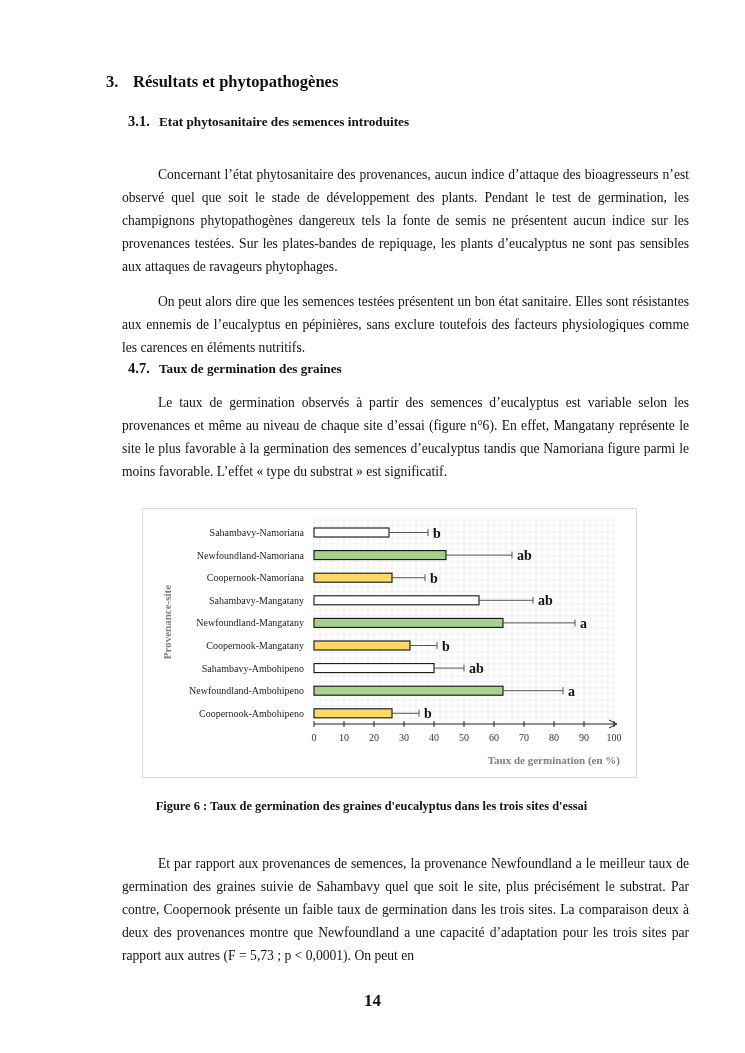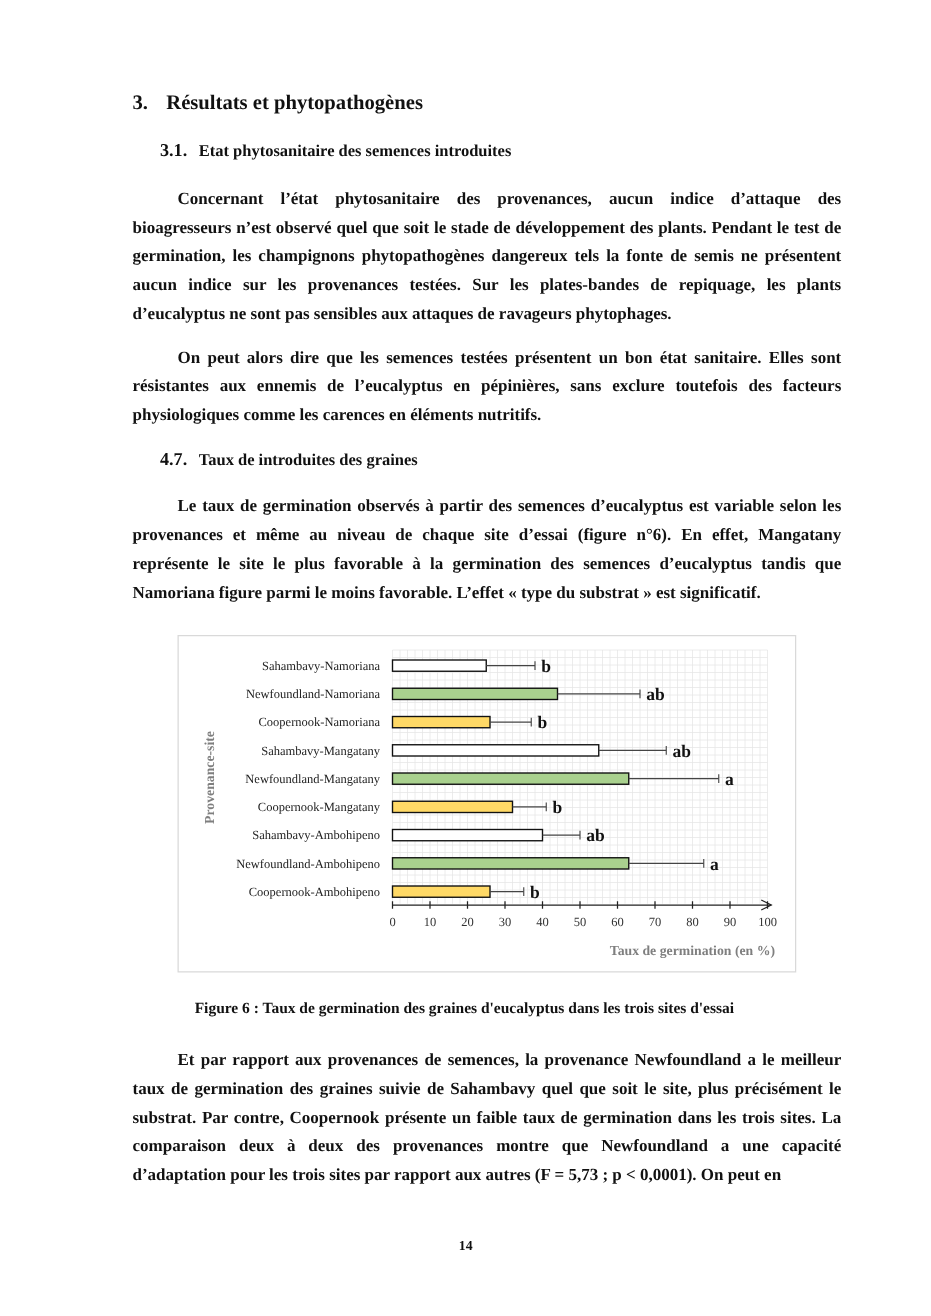--- a/index.html
+++ b/index.html
@@ -3,25 +3,25 @@
 <meta charset="utf-8">
 <style>
   html, body { margin:0; padding:0; background:#ffffff; }
   body { width:745px; height:1053px; position:relative; overflow:hidden;
          font-family:"Liberation Serif", serif; color:#111; }
   .h1 { position:absolute; left:106px; top:72px; font-size:16.5px; font-weight:bold; }
   .h1 .num { display:inline-block; width:27px; }
   .h2 { position:absolute; left:128px; font-size:13.2px; font-weight:bold; }
   .h2 .num { display:inline-block; width:31px; font-size:14.5px; }
   .para { position:absolute; left:106px; width:567px; font-size:13.6px; line-height:23px;
-          text-align:justify; text-indent:36px; margin:0;font-weight:bold; }
+          text-align:justify; text-indent:36px; margin:16px; }
   .caption { position:absolute; left:0; width:743px; top:799px; text-align:center;
              font-size:12.4px; font-weight:bold; }
   .pagenum { position:absolute; left:0; width:745px; top:991px; text-align:center;
-             font-size:11px; font-weight:bold; }
+             font-size:17px; font-weight:bold; }
   #chart-frame { position:absolute; left:142px; top:508px; width:495px; height:270px;
                  border:1px solid #d9d9d9; box-sizing:border-box; }
   #chart { position:absolute; left:142px; top:508px; }
   .cat-label { font-family:"Liberation Serif", serif; font-size:10px; fill:#222; }
   .tick-label { font-family:"Liberation Serif", serif; font-size:10px; fill:#333; }
   .axis-title { font-family:"Liberation Serif", serif; font-size:11px; font-weight:bold; fill:#7f7f7f; }
   .sig-label { font-family:"Liberation Serif", serif; font-size:14px; font-weight:bold; fill:#111; }
 </style>
 </head>
 <body>
@@ -31,24 +31,24 @@
 </div>
 
 <div class="h2" style="top:113px;">
   <span class="num">3.1.</span><span>Etat phytosanitaire des semences introduites</span>
 </div>
 
 <p class="para" style="top:147px;">Concernant l’état phytosanitaire des provenances, aucun indice d’attaque des bioagresseurs n’est observé quel que soit le stade de développement des plants. Pendant le test de germination, les champignons phytopathogènes dangereux tels la fonte de semis ne présentent aucun indice sur les provenances testées. Sur les plates-bandes de repiquage, les plants d’eucalyptus ne sont pas sensibles aux attaques de ravageurs phytophages.</p>
 <p class="para" style="top:274px;">On peut alors dire que les semences testées présentent un bon état sanitaire. Elles sont résistantes aux ennemis de l’eucalyptus en pépinières, sans exclure toutefois des facteurs physiologiques comme les carences en éléments nutritifs.</p>
 
 <div class="h2" style="top:360px;">
-  <span class="num">4.7.</span><span>Taux de introduites des graines</span>
+  <span class="num">4.7.</span><span>Taux de germination des graines</span>
 </div>
 
-<p class="para" style="top:393px;">Le taux de germination observés à partir des semences d’eucalyptus est variable selon les provenances et même au niveau de chaque site d’essai (figure n°6). En effet, Mangatany représente le site le plus favorable à la germination des semences d’eucalyptus tandis que Namoriana figure parmi le moins favorable. L’effet « type du substrat » est significatif.</p>
+<p class="para" style="top:375px;">Le taux de germination observés à partir des semences d’eucalyptus est variable selon les provenances et même au niveau de chaque site d’essai (figure n°6). En effet, Mangatany représente le site le plus favorable à la germination des semences d’eucalyptus tandis que Namoriana figure parmi le moins favorable. L’effet « type du substrat » est significatif.</p>
 
 <div id="chart-frame"></div>
 <svg id="chart" width="495" height="270">
   <g id="grid">
       <line x1="172" x2="172" y1="12" y2="215" stroke="#e6e6e6" stroke-width="0.6"></line>
       <line x1="178" x2="178" y1="12" y2="215" stroke="#e6e6e6" stroke-width="0.6"></line>
       <line x1="184" x2="184" y1="12" y2="215" stroke="#e6e6e6" stroke-width="0.6"></line>
       <line x1="190" x2="190" y1="12" y2="215" stroke="#e6e6e6" stroke-width="0.6"></line>
       <line x1="196" x2="196" y1="12" y2="215" stroke="#e6e6e6" stroke-width="0.6"></line>
       <line x1="202" x2="202" y1="12" y2="215" stroke="#e6e6e6" stroke-width="0.6"></line>

